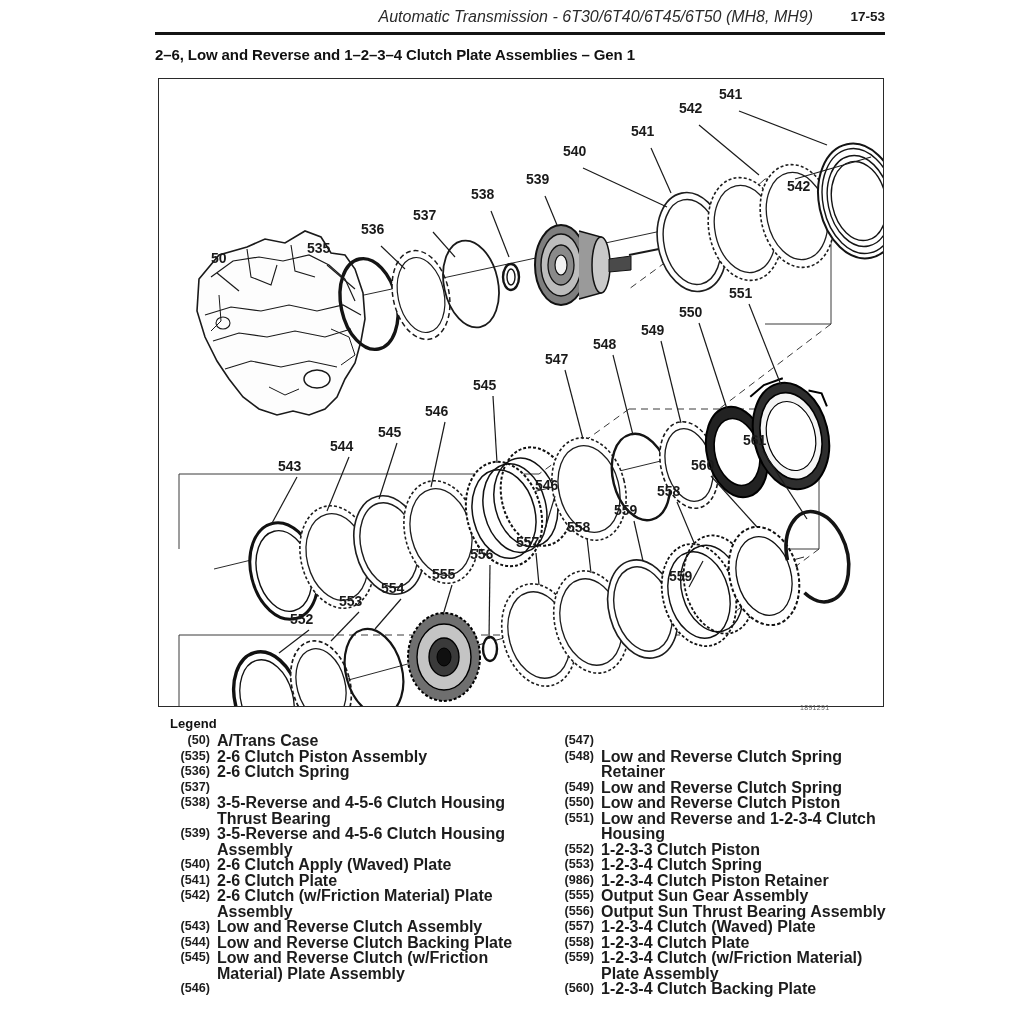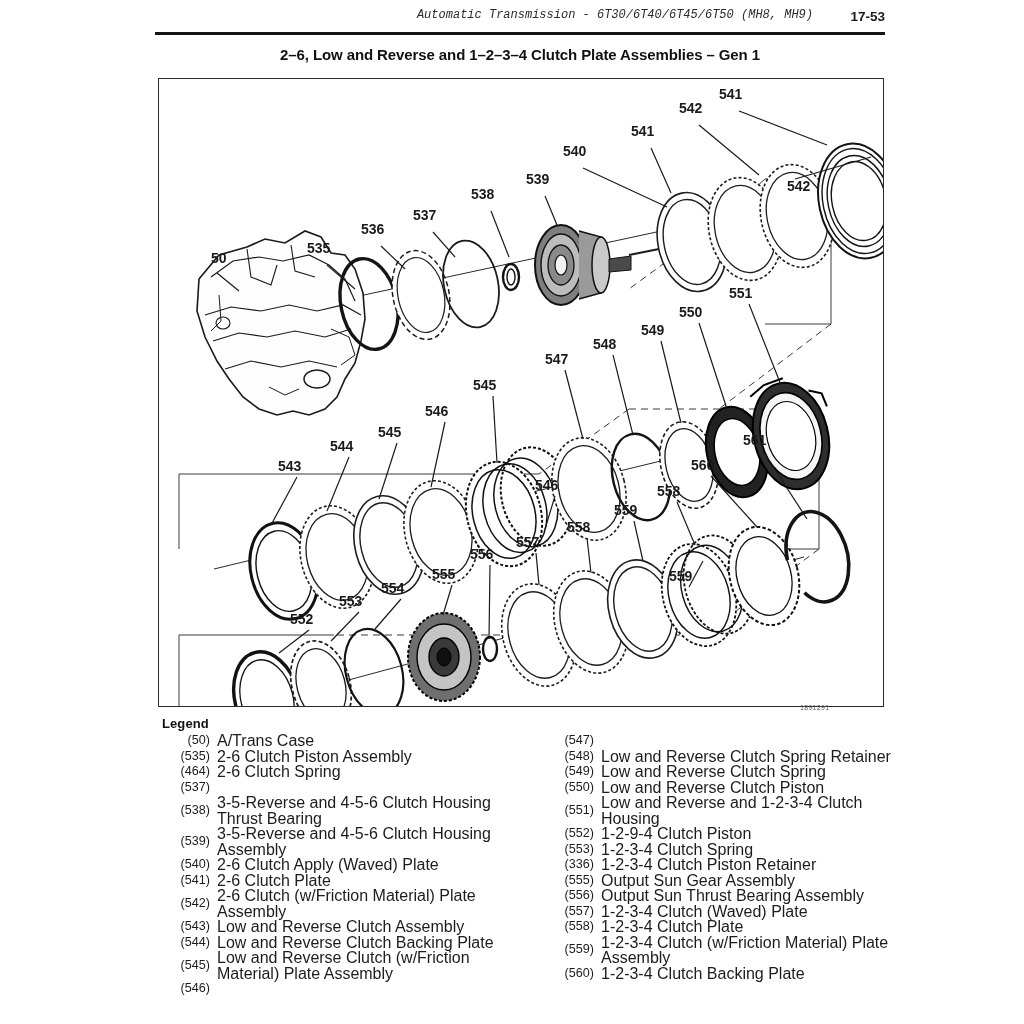--- a/index.html
+++ b/index.html
@@ -21,25 +21,24 @@
     position: absolute;
     left: 155px;
     top: 8px;
     width: 730px;
     height: 30px;
   }
   .header-title {
     position: absolute;
     right: 72px;
     top: 0;
-    font-size: 12px;
+    font-size: 16px;
     font-style: italic;
     white-space: nowrap;
     color: #2b2b2b;
-    font-family: Liberation Mono, monospace;
   }
   .header-page {
     position: absolute;
     right: 0;
     top: 1px;
     font-size: 13.5px;
     font-weight: bold;
     font-style: normal;
     white-space: nowrap;
     color: #1a1a1a;
@@ -52,21 +51,21 @@
     height: 3px;
     background: #141414;
   }
 
   
   .figure-title {
     position: absolute;
     left: 155px;
     top: 46px;
     width: 730px;
-    text-align: center;
+    text-align: left;
     font-size: 15px;
     font-weight: bold;
     color: #111;
     letter-spacing: -0.1px;
   }
 
   
   .figure-frame {
     position: absolute;
     left: 158px;
@@ -105,38 +104,39 @@
   .legend-block {
     position: absolute;
     left: 158px;
     top: 716px;
     width: 730px;
   }
   .legend-heading {
     font-size: 13px;
     font-weight: bold;
     color: #111;
-    margin: 0 0 2px 4px;
+    margin: 0 0 2px 12px;
     letter-spacing: 0.1px;
   }
   .legend-columns {
     position: relative;
     width: 730px;
   }
   .legend-col {
     position: absolute;
     top: 0;
   }
   .legend-col.left { left: 6px; width: 355px; }
   .legend-col.right { left: 390px; width: 350px; }
   .legend-row {
     display: flex;
-    align-items: center;
+    align-items: flex-start;
     margin-bottom: 0px;
     line-height: 15.5px;
+    font-weight: bold;
   }
   .legend-num {
     flex: 0 0 46px;
     text-align: right;
     font-size: 12.6px;
     color: #1c1c1c;
     padding-right: 7px;
     white-space: nowrap;
   }
   .legend-desc {
@@ -451,21 +451,21 @@
     <div class="legend-col left">
       <div class="legend-row">
         <span class="legend-num">(50)</span>
         <span class="legend-desc">A/Trans Case</span>
       </div>
       <div class="legend-row">
         <span class="legend-num">(535)</span>
         <span class="legend-desc">2-6 Clutch Piston Assembly</span>
       </div>
       <div class="legend-row">
-        <span class="legend-num">(464)</span>
+        <span class="legend-num">(536)</span>
         <span class="legend-desc">2-6 Clutch Spring</span>
       </div>
       <div class="legend-row">
         <span class="legend-num">(537)</span>
       </div>
       <div class="legend-row">
         <span class="legend-num">(538)</span>
         <span class="legend-desc">3-5-Reverse and 4-5-6 Clutch Housing Thrust Bearing</span>
       </div>
       <div class="legend-row">
@@ -516,28 +516,28 @@
       <div class="legend-row">
         <span class="legend-num">(550)</span>
         <span class="legend-desc">Low and Reverse Clutch Piston</span>
       </div>
       <div class="legend-row">
         <span class="legend-num">(551)</span>
         <span class="legend-desc">Low and Reverse and 1-2-3-4 Clutch Housing</span>
       </div>
       <div class="legend-row">
         <span class="legend-num">(552)</span>
-        <span class="legend-desc">1-2-9-4 Clutch Piston</span>
+        <span class="legend-desc">1-2-3-3 Clutch Piston</span>
       </div>
       <div class="legend-row">
         <span class="legend-num">(553)</span>
         <span class="legend-desc">1-2-3-4 Clutch Spring</span>
       </div>
       <div class="legend-row">
-        <span class="legend-num">(336)</span>
+        <span class="legend-num">(986)</span>
         <span class="legend-desc">1-2-3-4 Clutch Piston Retainer</span>
       </div>
       <div class="legend-row">
         <span class="legend-num">(555)</span>
         <span class="legend-desc">Output Sun Gear Assembly</span>
       </div>
       <div class="legend-row">
         <span class="legend-num">(556)</span>
         <span class="legend-desc">Output Sun Thrust Bearing Assembly</span>
       </div>

